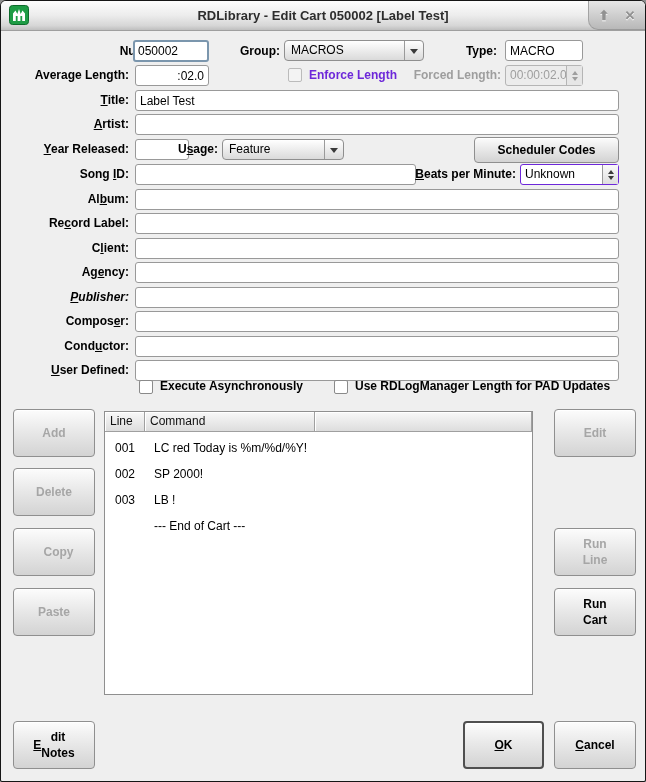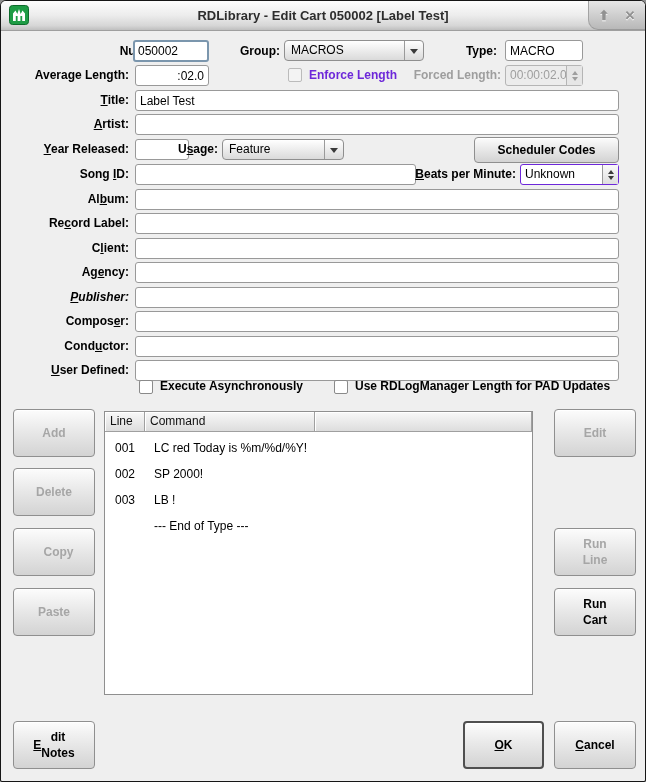--- a/index.html
+++ b/index.html
@@ -194,21 +194,21 @@
     <div class="trow">
       <div class="c-line">002</div>
       <div class="c-cmd">SP 2000!</div>
     </div>
     <div class="trow">
       <div class="c-line">003</div>
       <div class="c-cmd">LB !</div>
     </div>
     <div class="trow">
       <div class="c-line"></div>
-      <div class="c-cmd">--- End of Type ---</div>
+      <div class="c-cmd">--- End of Cart ---</div>
     </div>
   </div>
 
   <div class="btn disabled" style="left:553px;top:408px;width:82px;height:48px;">Edit</div>
   <div class="btn disabled" style="left:553px;top:527px;width:82px;height:48px;">Run
 Line</div>
   <div class="btn" style="left:553px;top:587px;width:82px;height:48px;">Run
 Cart</div>
 
   <div class="btn" style="left:12px;top:720px;width:82px;height:48px;"><u>E</u>dit

